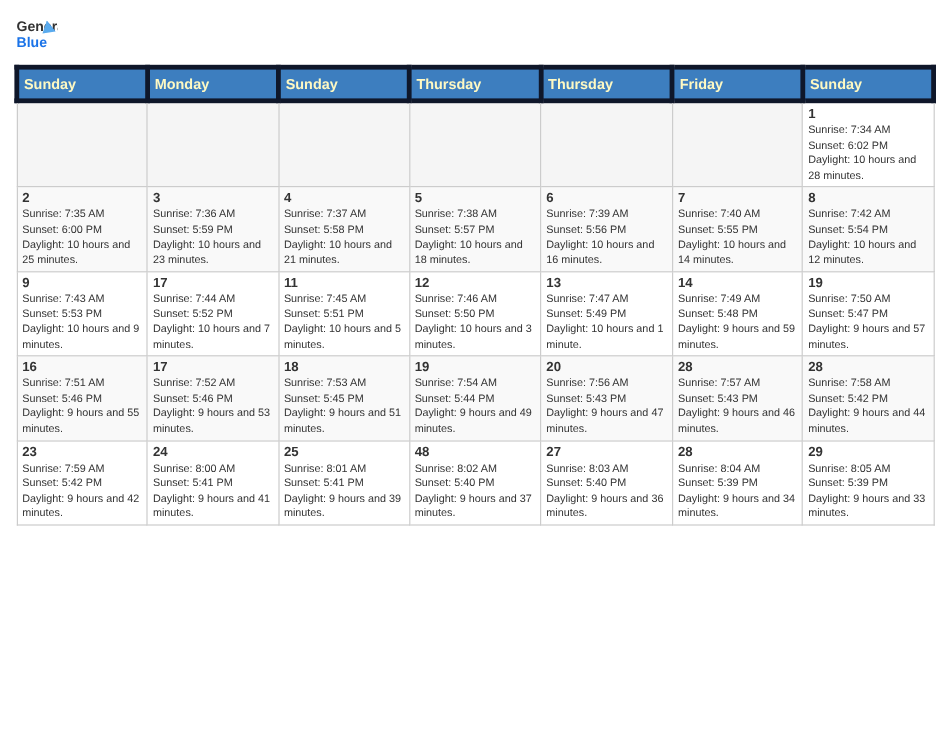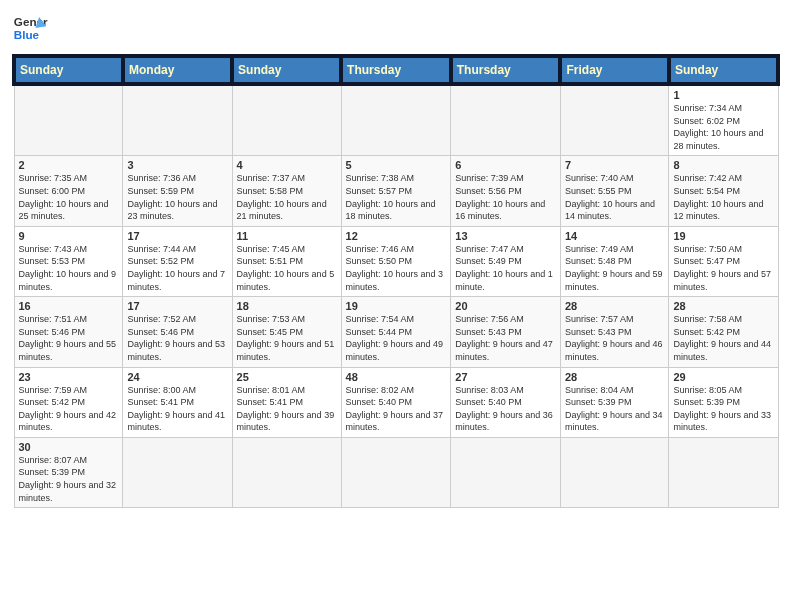--- a/index.html
+++ b/index.html
@@ -245,27 +245,15 @@
           </td>
           <td>
             <span class="day-number">28</span>
             <div class="day-info">Sunrise: 8:04 AM<br>Sunset: 5:39 PM<br>Daylight: 9 hours and 34 minutes.</div>
           </td>
           <td>
             <span class="day-number">29</span>
             <div class="day-info">Sunrise: 8:05 AM<br>Sunset: 5:39 PM<br>Daylight: 9 hours and 33 minutes.</div>
           </td>
         </tr>
-        <tr>
-          <td>
-            <span class="day-number">30</span>
-            <div class="day-info">Sunrise: 8:07 AM<br>Sunset: 5:39 PM<br>Daylight: 9 hours and 32 minutes.</div>
-          </td>
-          <td class="empty"></td>
-          <td class="empty"></td>
-          <td class="empty"></td>
-          <td class="empty"></td>
-          <td class="empty"></td>
-          <td class="empty"></td>
-        </tr>
       </tbody>
   </table>
 </div>
 
 </body></html>

